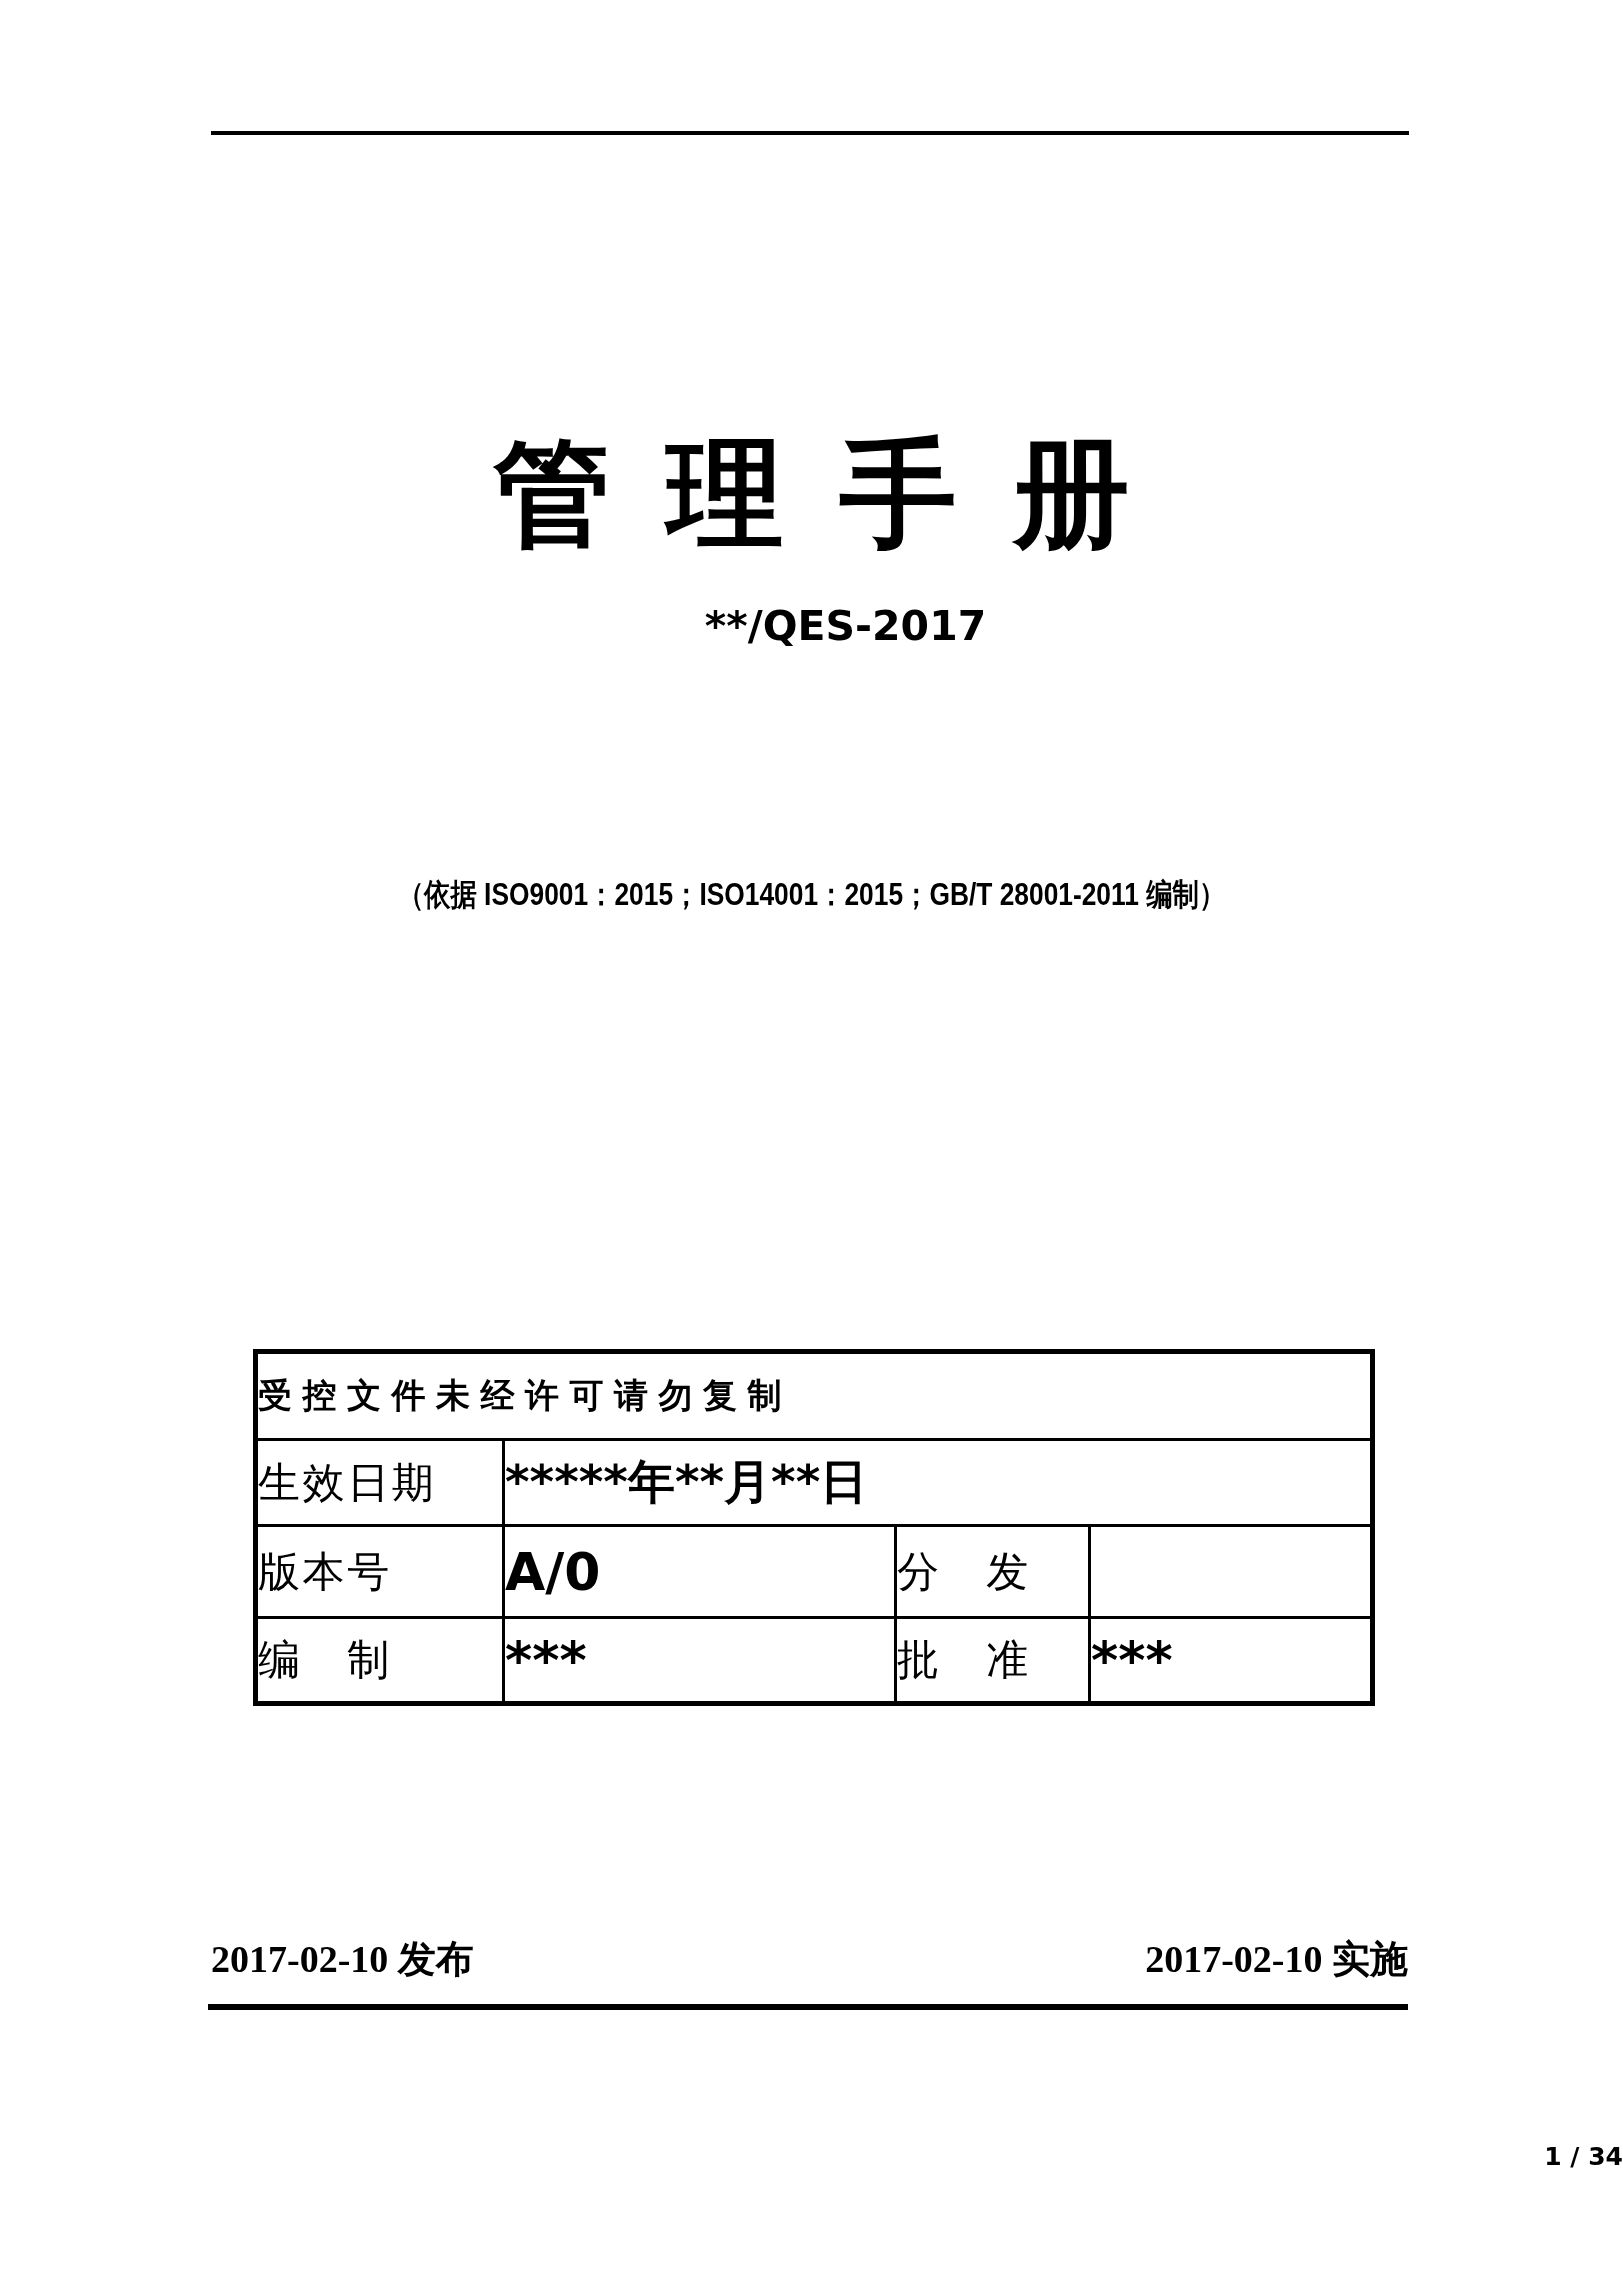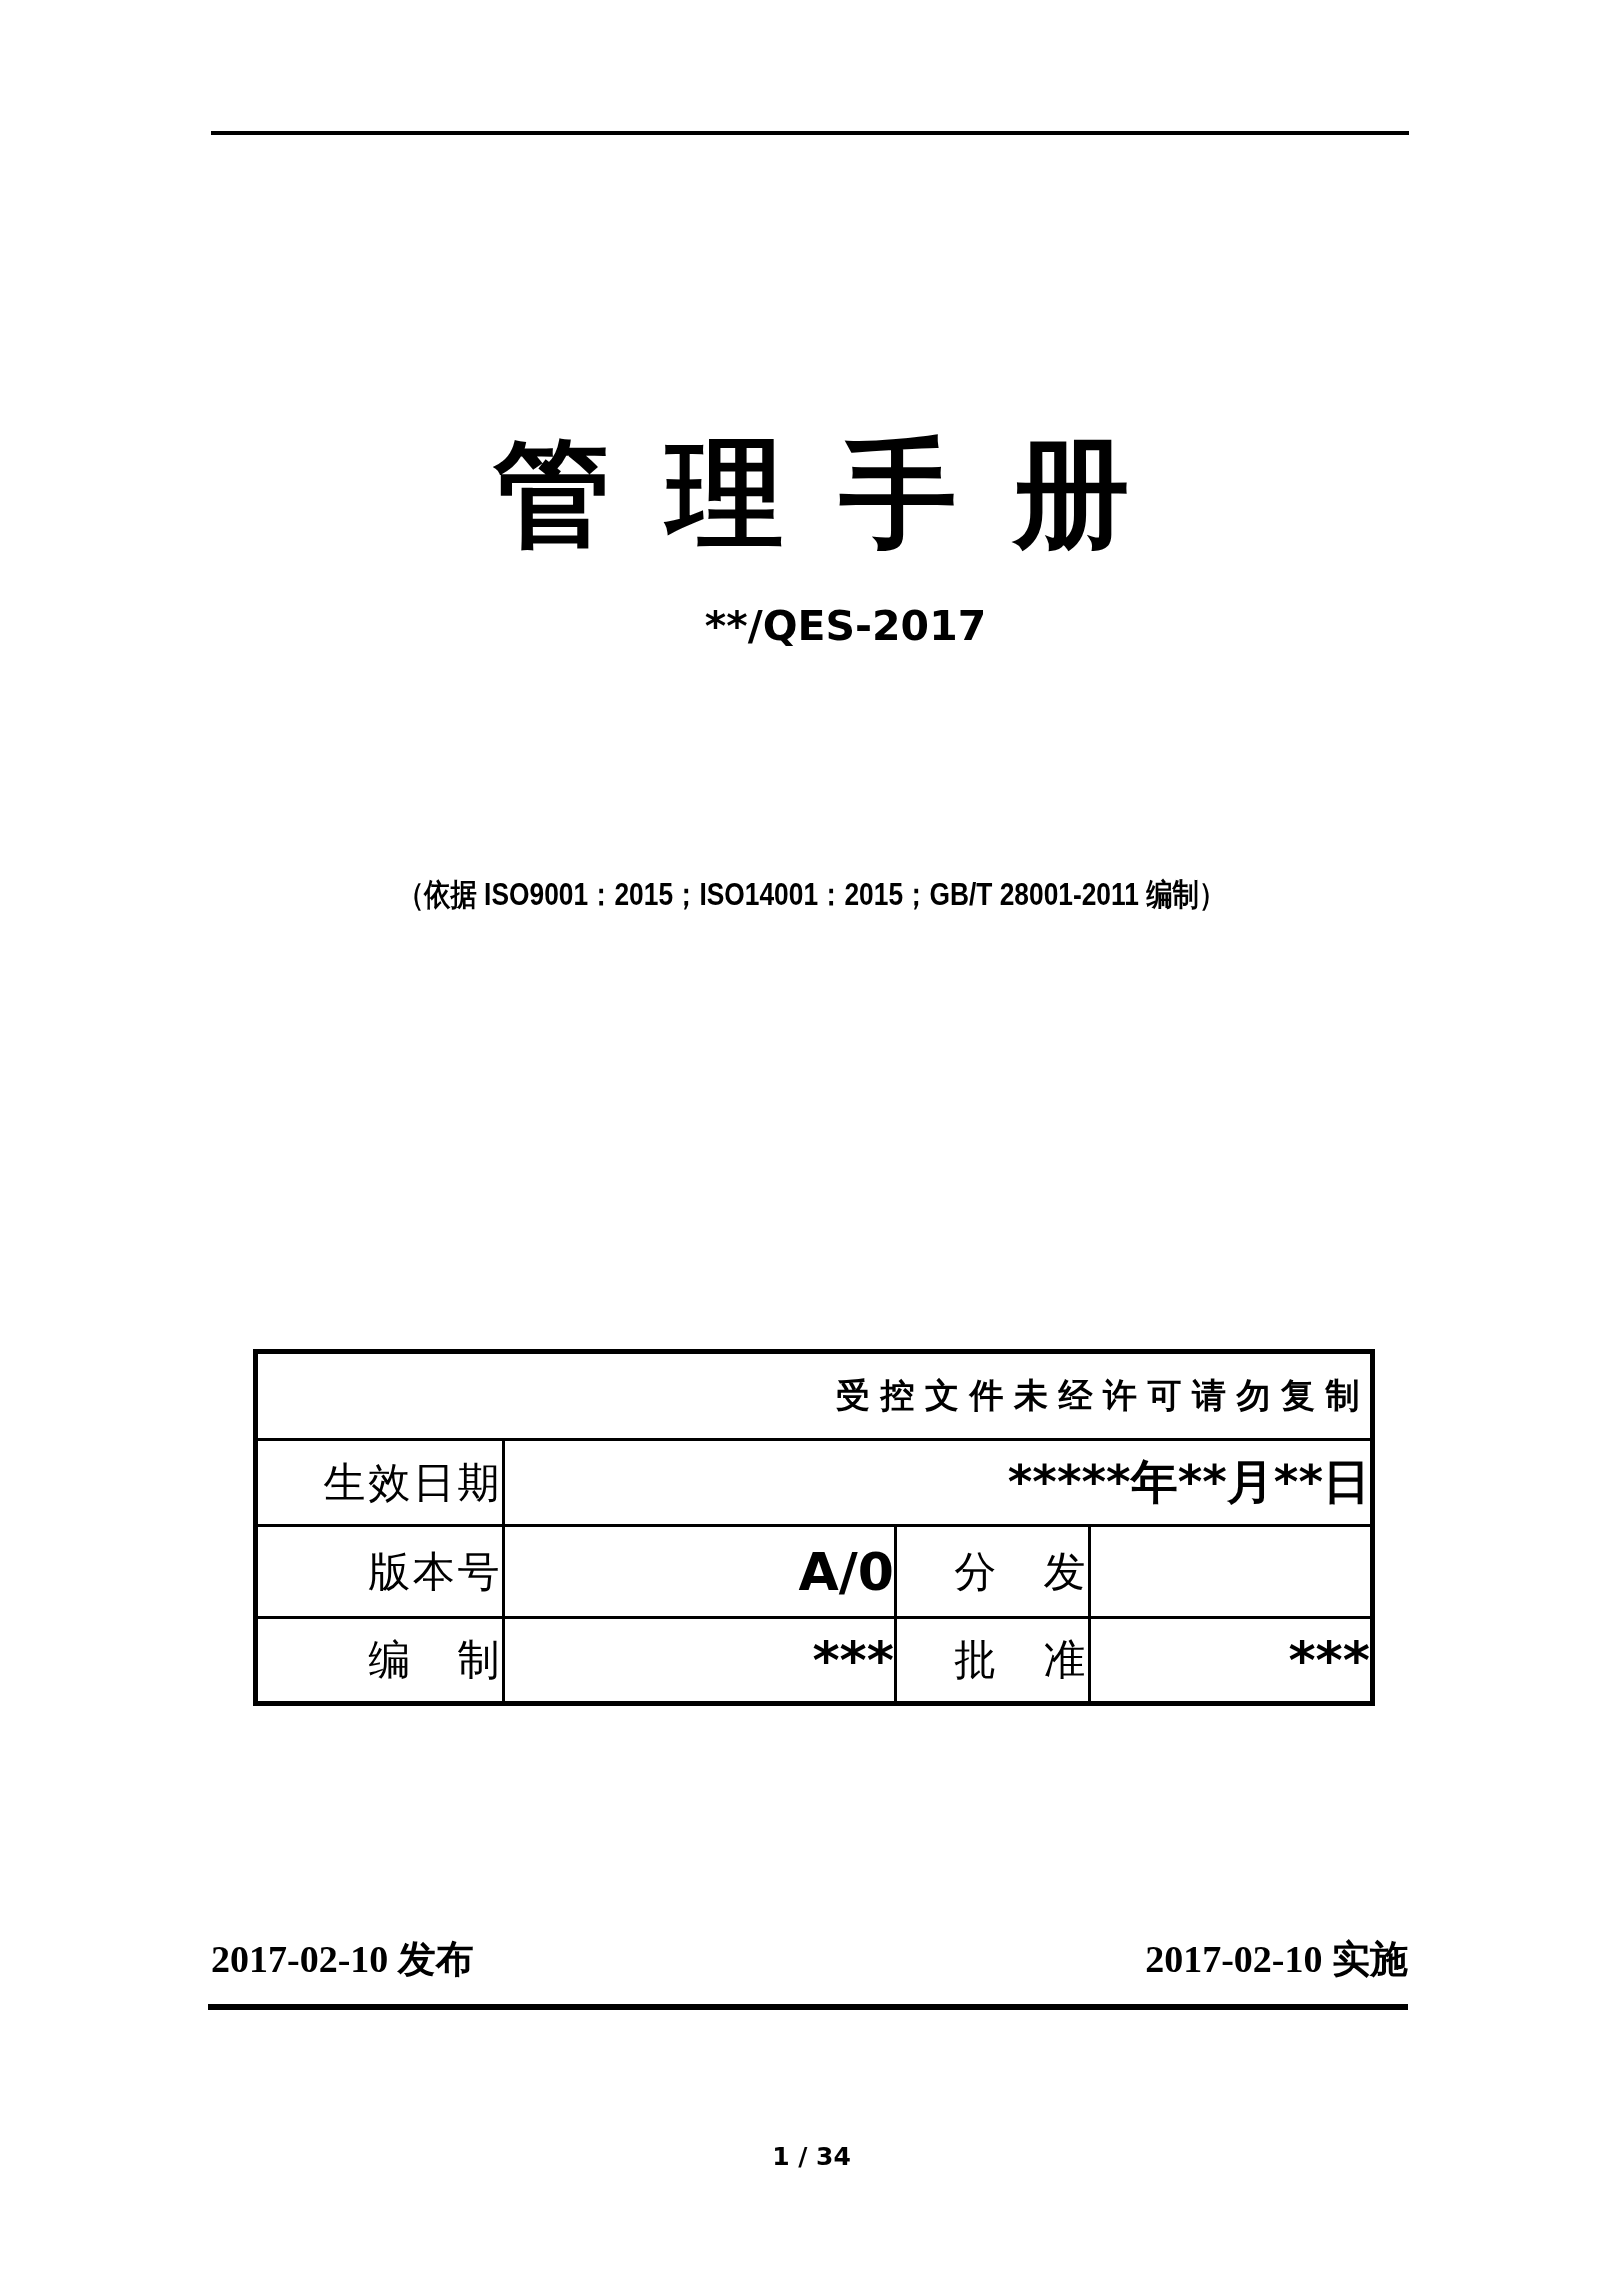--- a/index.html
+++ b/index.html
@@ -75,21 +75,21 @@
     position: absolute;
     left: 253px;
     top: 1349px;
     width: 1117px;
     border-collapse: collapse;
     table-layout: fixed;
     border: 5.9px solid #000000;
   }
   table.control-table td {
     border: 3.3px solid #000000;
-    text-align: right;
+    text-align: left;
     vertical-align: middle;
     padding: 0;
     overflow: hidden;
   }
   tr.r1 { height: 88px; }
   tr.r2 { height: 86px; }
   tr.r3 { height: 92px; }
   tr.r4 { height: 86px; }
   td.notice {
     font-size: 34px;
@@ -122,21 +122,21 @@
     justify-content: space-between;
     font-size: 38px;
     font-weight: bold;
     font-family: "Liberation Serif", serif;
   }
   .page-number {
     position: absolute;
     left: 0;
     width: 100%;
     top: 2142px;
-    text-align: center;
+    text-align: right;
     font-size: 25px;
     font-weight: bold;
     font-family: "DejaVu Sans", sans-serif;
   }
 </style>
 </head>
 <body>
 
 <div class="page">
 

